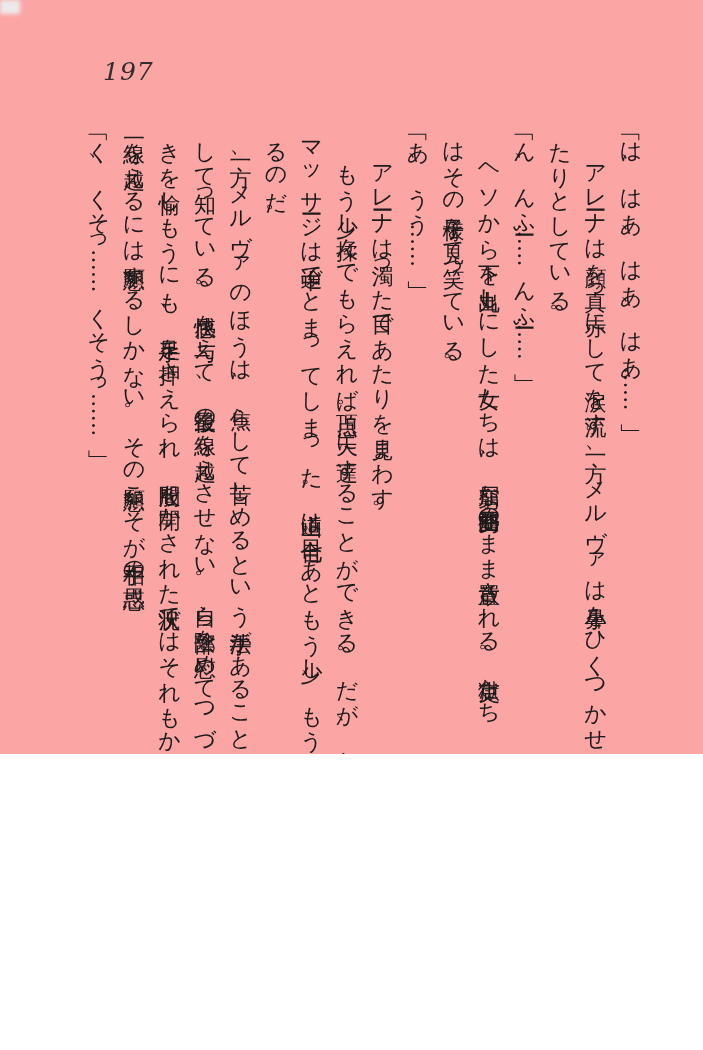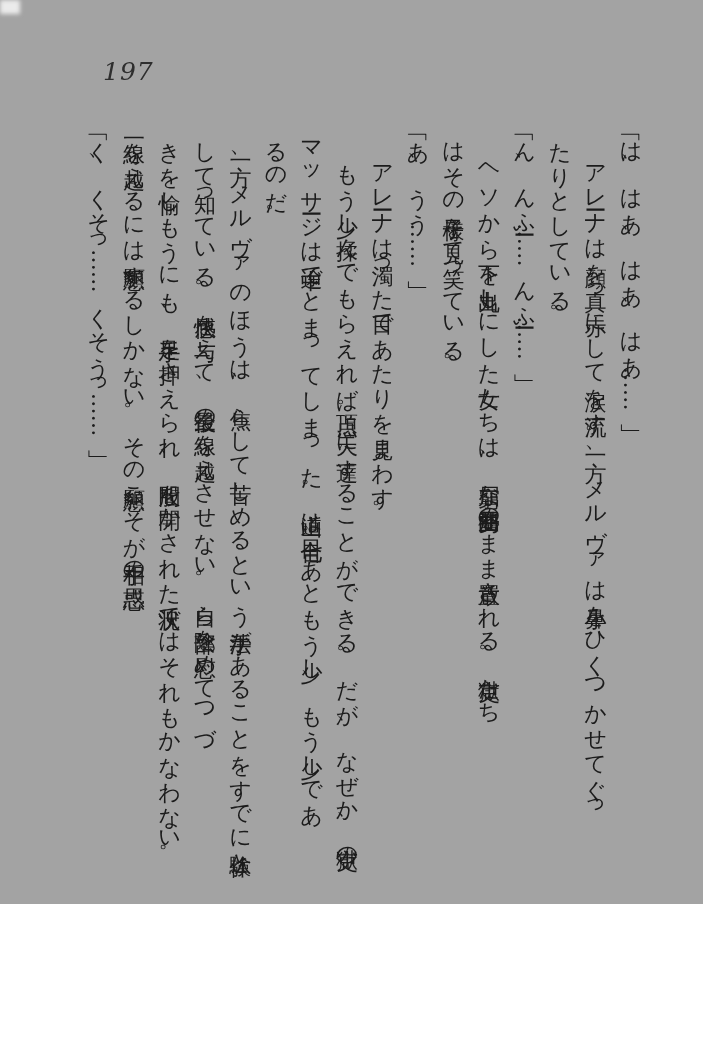--- a/index.html
+++ b/index.html
@@ -3,22 +3,22 @@
 <meta charset="utf-8">
 <style>
   html, body {
     margin: 0;
     padding: 0;
     background: #ffffff;
   }
   .page {
     position: relative;
     width: 703px;
-    height: 904px;
-    background: #a3a3a3;
+    height: 754px;
+    background: #fca5a5;
     overflow: hidden;
     font-family: "DejaVu Serif", "Liberation Serif", serif;
   }
   
   .scan-smudge {
     position: absolute;
     top: 0;
     left: 0;
     width: 20px;
     height: 14px;

